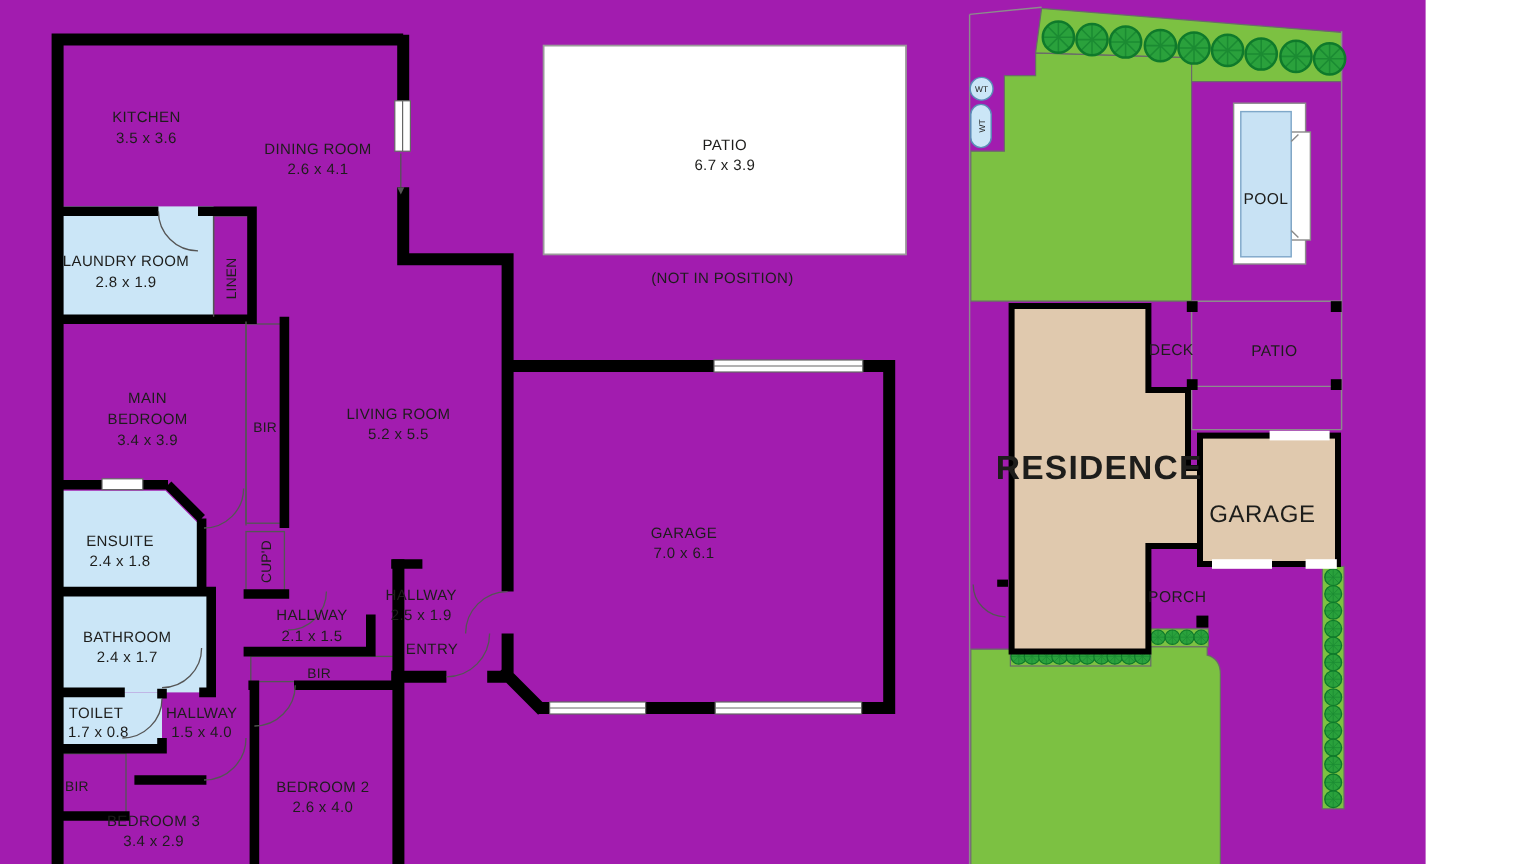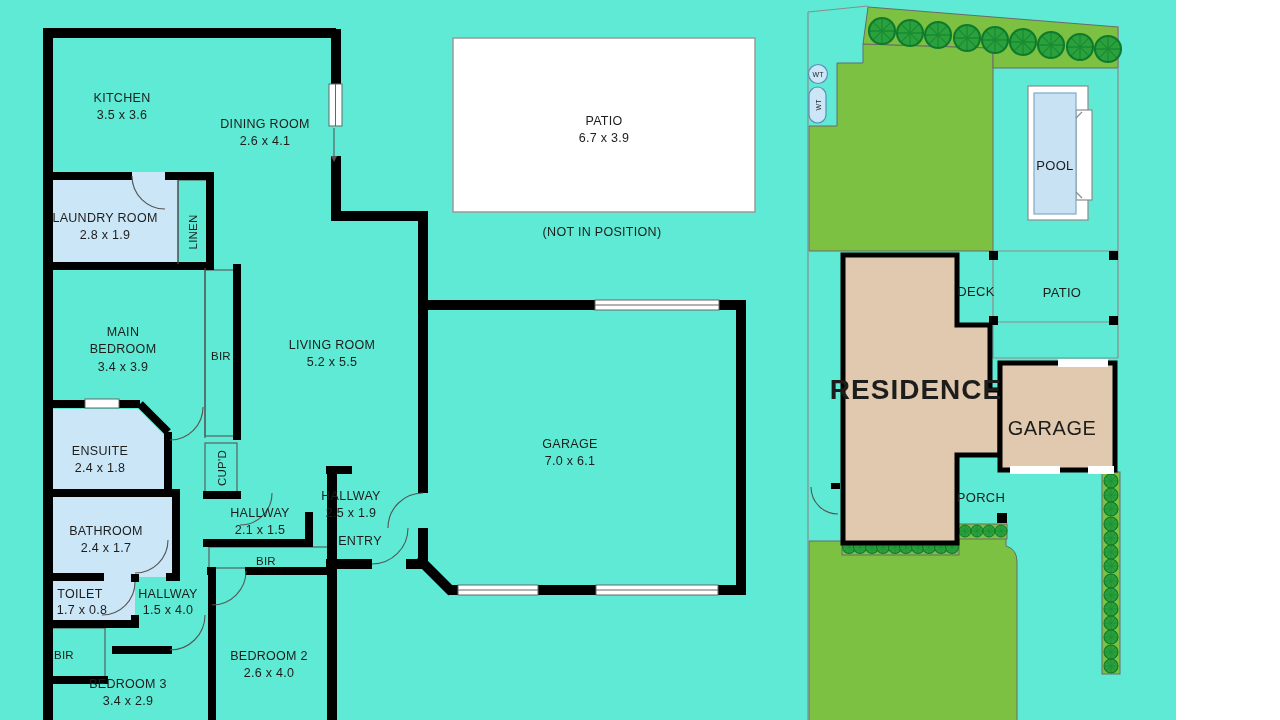--- a/index.html
+++ b/index.html
@@ -1,16 +1,16 @@
 <!DOCTYPE html>
 <html style="--wall: #000000; --wet-blue: #CBE6F7; --lawn-green: #7CC142; --tree-green: #2AA13C; --tree-outline: #0F7A2B; --residence-tan: #E0C9AE; --pool-blue: #C8E2F4; --boundary-gray: #8C8C8C; --label: #1D1D1B;"><head>
 <meta charset="utf-8">
 <style>
   html,body{margin:0;padding:0;background:#fff;}
-  #stage{position:relative;width:1176px;height:720px;background:#5eead4;overflow:hidden;}
+  #stage{position:relative;width:1176px;height:720px;background:#a21caf;overflow:hidden;padding-left:12px;}
   svg{position:absolute;left:0;top:0;}
   svg text{font-family:"Liberation Sans",sans-serif;fill:var(--label,#1d1d1b);}
   .rn{font-size:12.5px;letter-spacing:.3px;}
   .sm{font-size:11.5px;letter-spacing:.2px;}
   .wall-ext{stroke:var(--wall,#000);stroke-width:10;fill:none;}
   .wall-int{stroke:var(--wall,#000);stroke-width:8;fill:none;}
   .thin{stroke:#555;stroke-width:1.1;fill:none;}
   .closet{fill:none;stroke:#555;stroke-width:1.1;}
   .wet{fill:var(--wet-blue,#CBE6F7);}
   .win{fill:#fff;stroke:#666;stroke-width:1;}

